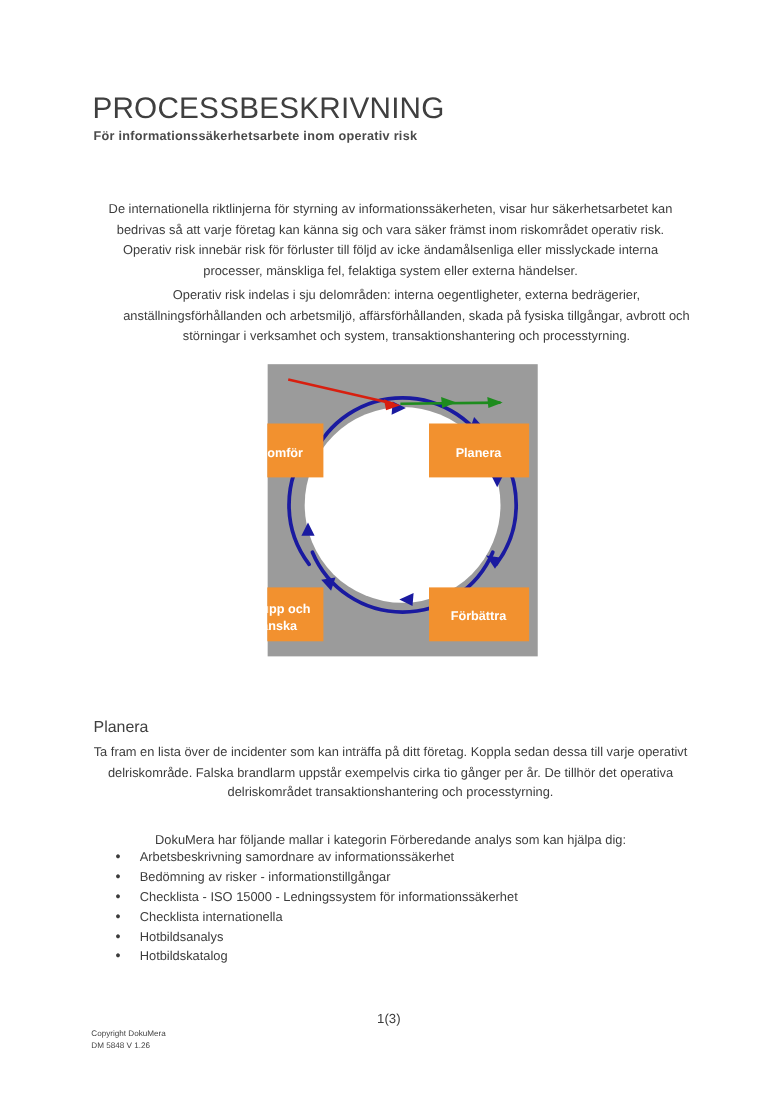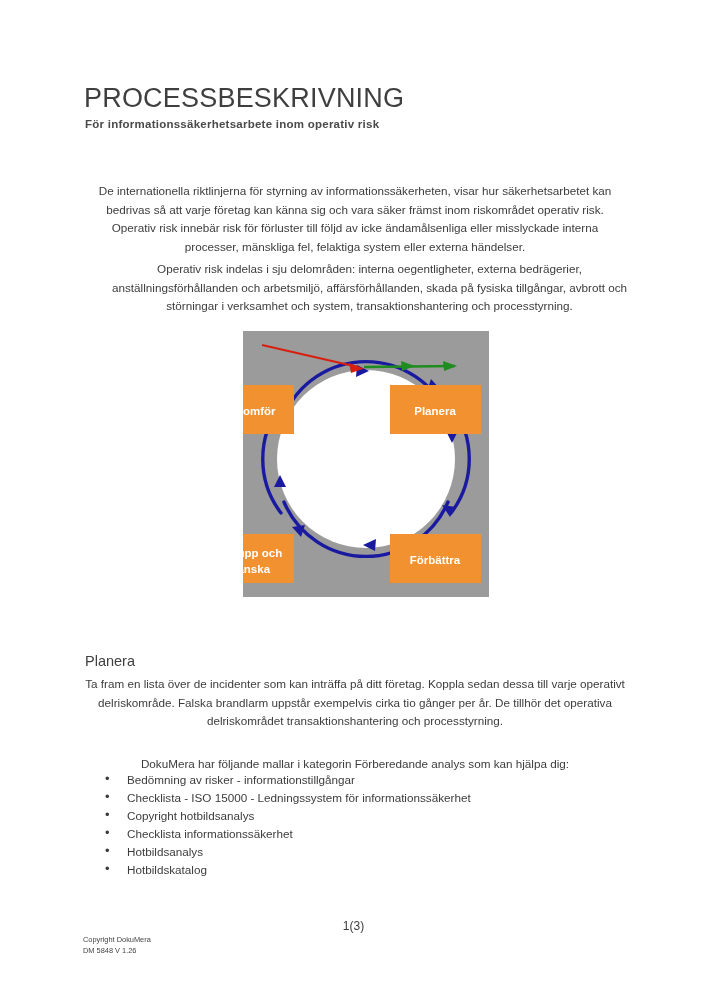--- a/index.html
+++ b/index.html
@@ -202,24 +202,24 @@
 
       <text x="192" y="233" text-anchor="middle" font-family="Liberation Sans, sans-serif" font-size="11.5" font-weight="700" fill="#ffffff">Förbättra</text>
     </svg>
   </div>
 
   <div class="section-heading">Planera</div>
   <div class="para" id="para3">Ta fram en lista över de incidenter som kan inträffa på ditt företag. Koppla sedan dessa till varje operativt delriskområde. Falska brandlarm uppstår exempelvis cirka tio gånger per år. De tillhör det operativa delriskområdet transaktionshantering och processtyrning.</div>
   <div class="para" id="para4">DokuMera har följande mallar i kategorin Förberedande analys som kan hjälpa dig:</div>
 
   <ul class="bullets">
+    <li>Arbetsbeskrivning samordnare av informationssäkerhet</li>
     <li>Bedömning av risker - informationstillgångar</li>
     <li>Checklista - ISO 15000 - Ledningssystem för informationssäkerhet</li>
-    <li>Copyright hotbildsanalys</li>
-    <li>Checklista informationssäkerhet</li>
+    <li>Checklista internationella</li>
     <li>Hotbildsanalys</li>
     <li>Hotbildskatalog</li>
   </ul>
 
   <div class="page-number">1(3)</div>
 
   <div class="footer-block">
     <div>Copyright DokuMera</div>
     <div>DM 5848 V 1.26</div>
   </div>

